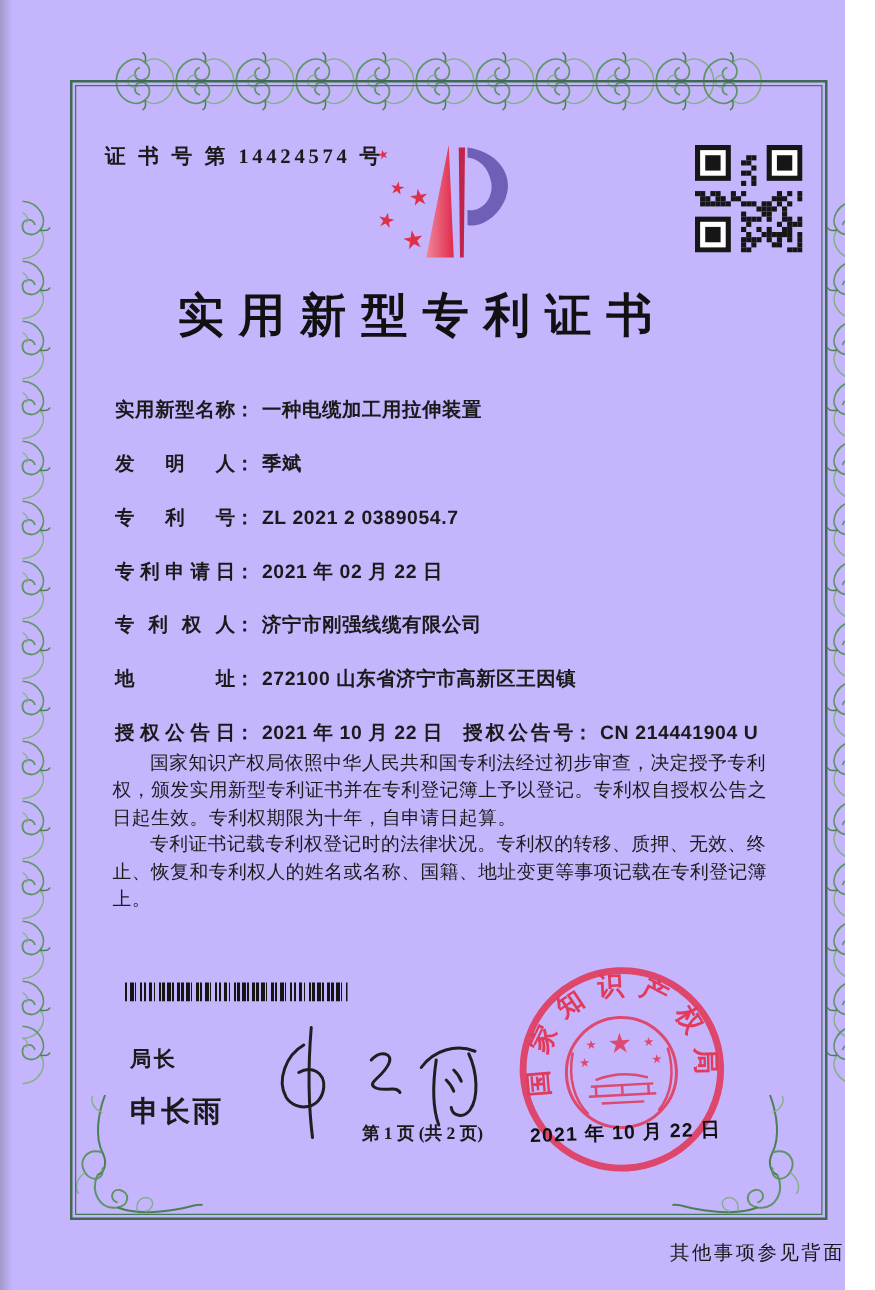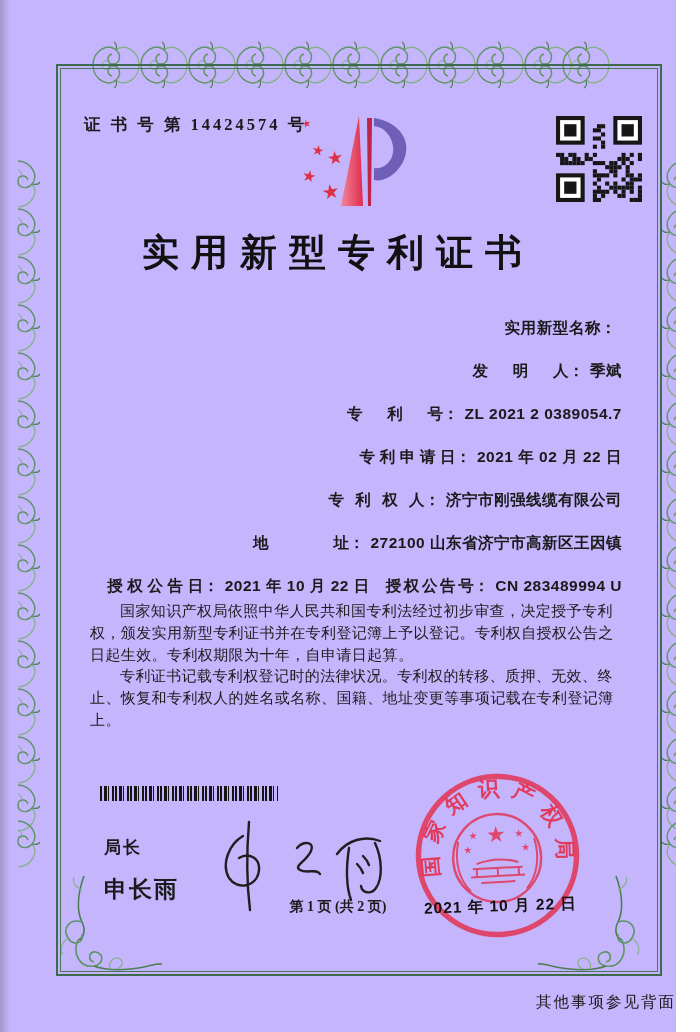--- a/index.html
+++ b/index.html
@@ -12,21 +12,21 @@
         border:2px solid #3e6a50;z-index:1;}
   .border-frame::after{content:"";position:absolute;inset:2px;border:1px solid #47755a;}
   .cert-no{position:absolute;left:84px;top:114px;z-index:2;font-size:16.5px;font-weight:600;
         letter-spacing:3px;font-family:"Liberation Serif","DejaVu Serif",serif;}
   .logo{position:absolute;left:283px;top:110px;width:145px;height:107px;z-index:2;}
   .qr{position:absolute;left:556px;top:116px;z-index:2;}
   .title{position:absolute;left:0;right:0;top:228px;margin:0;text-align:center;z-index:2;
         font-family:"Liberation Serif","DejaVu Serif",serif;font-size:37px;font-weight:600;
         letter-spacing:12px;color:#111;}
   .fields{position:absolute;left:92px;top:318px;width:530px;z-index:2;font-size:15.5px;font-weight:700;}
-  .frow{display:flex;align-items:baseline;height:21px;margin-bottom:22px;white-space:nowrap;justify-content:flex-end;}
+  .frow{display:flex;align-items:baseline;height:21px;margin-bottom:22px;white-space:nowrap;}
   .flabel{display:inline-block;width:96px;text-align:justify;text-align-last:justify;}
   .fcolon{display:inline-block;margin-right:6px;}
   .fvalue{letter-spacing:.5px;}
   .g2{margin-left:16px;width:88px;}
   .body-text{position:absolute;left:90px;top:601px;width:524px;z-index:2;
         font-family:"Liberation Serif","DejaVu Serif",serif;font-size:15px;line-height:21.8px;
         color:#1c1c1c;font-weight:500;}
   .body-text p{margin:0;text-indent:2em;letter-spacing:.4px;}
   .barcode{position:absolute;left:100px;top:786px;width:178px;height:15px;z-index:2;
         background:repeating-linear-gradient(90deg,#151515 0 2px,transparent 2px 4px,
@@ -270,20 +270,21 @@
         <rect x="8" y="64" width="12" height="12"></rect>
       </g>
     </svg>
 
   <h1 class="title">实用新型专利证书</h1>
 
   <div class="fields">
     <div class="frow">
       <span class="flabel">实用新型名称</span>
         <span class="fcolon">：</span>
+        <span class="fvalue">一种电缆加工用拉伸装置</span>
     </div>
     <div class="frow">
       <span class="flabel">发明人</span>
         <span class="fcolon">：</span>
         <span class="fvalue">季斌</span>
     </div>
     <div class="frow">
       <span class="flabel">专利号</span>
         <span class="fcolon">：</span>
         <span class="fvalue">ZL 2021 2 0389054.7</span>
@@ -302,21 +303,21 @@
       <span class="flabel">地址</span>
         <span class="fcolon">：</span>
         <span class="fvalue">272100 山东省济宁市高新区王因镇</span>
     </div>
     <div class="frow">
       <span class="flabel">授权公告日</span>
         <span class="fcolon">：</span>
         <span class="fvalue">2021 年 10 月 22 日</span>
       <span class="flabel g2">授权公告号</span>
         <span class="fcolon">：</span>
-        <span class="fvalue">CN 283489994 U</span>
+        <span class="fvalue">CN 214441904 U</span>
     </div>
   </div>
 
   <div class="body-text">
     <p>国家知识产权局依照中华人民共和国专利法经过初步审查，决定授予专利权，颁发实用新型专利证书并在专利登记簿上予以登记。专利权自授权公告之日起生效。专利权期限为十年，自申请日起算。</p>
     <p>专利证书记载专利权登记时的法律状况。专利权的转移、质押、无效、终止、恢复和专利权人的姓名或名称、国籍、地址变更等事项记载在专利登记簿上。</p>
   </div>
 
   <div class="barcode"></div>
 

